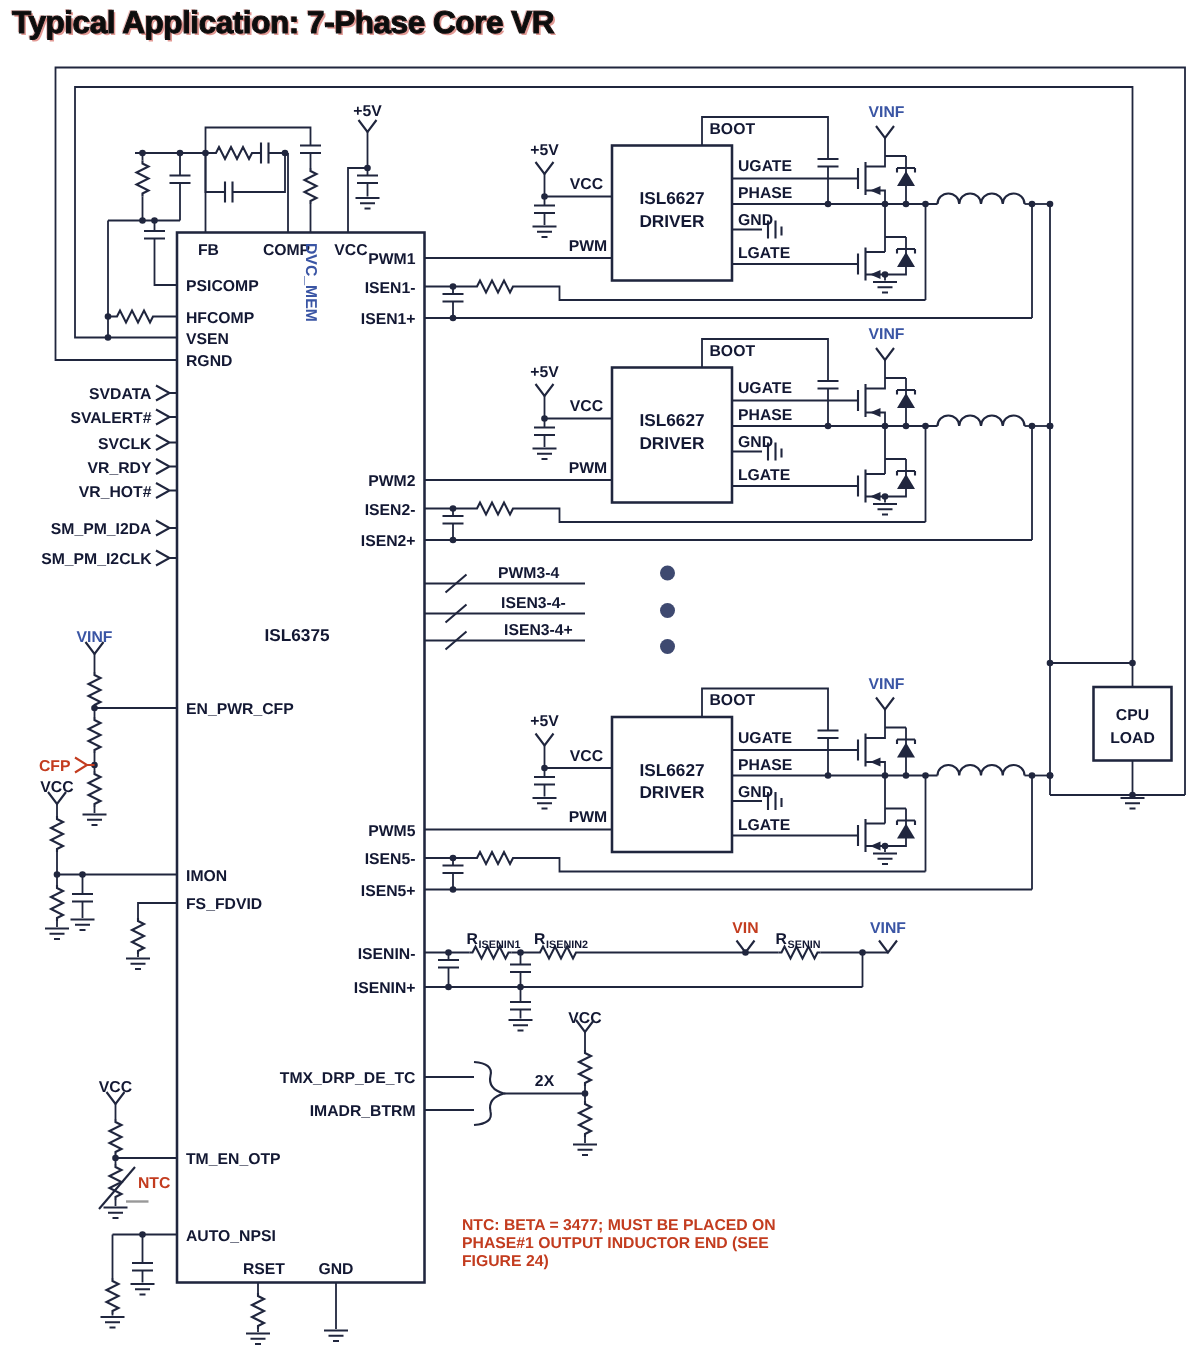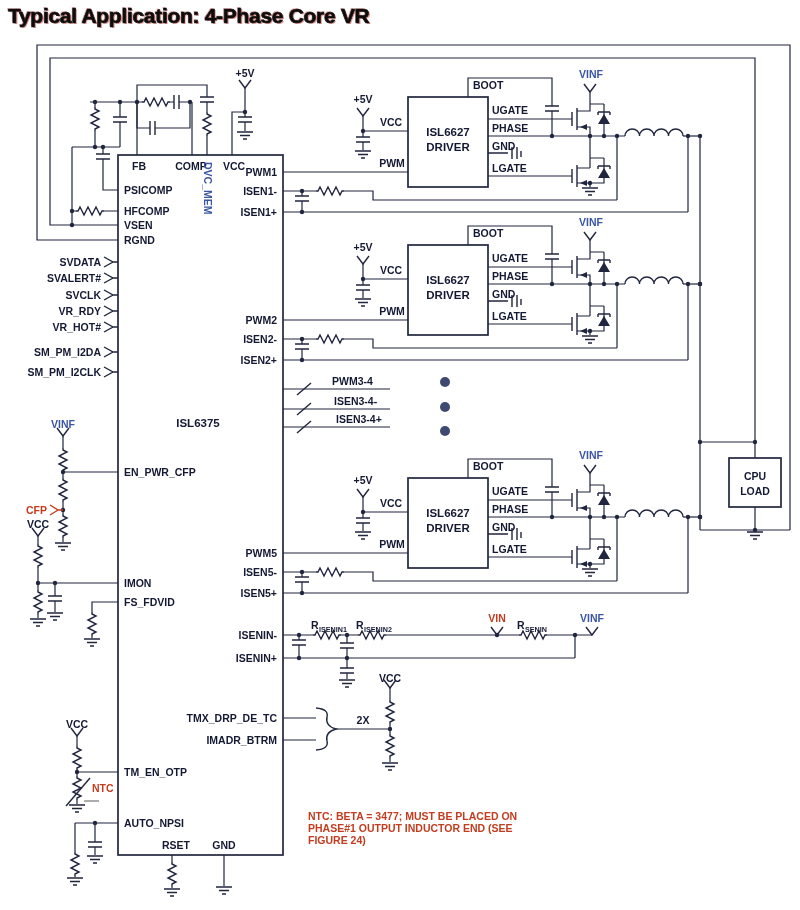--- a/index.html
+++ b/index.html
@@ -24,21 +24,21 @@
   .note{font-size:10.5px;fill:#c33c1f;}
   .blue{fill:#3a55a4;}
   .red{fill:#c33c1f;}
   .c{text-anchor:middle;}
   .e{text-anchor:end;}
 </style>
 </head>
 <body>
 
 <div id="stage">
-  <div id="title">Typical Application: 4-Phase Core VR</div>
+  <div id="title">Typical Application: 7-Phase Core VR</div>
 
   <svg width="800" height="910" viewBox="0 0 800 910">
     <defs>
       <path id="res-v" class="cmp" d="M0,0 V2 l4,2 -8,4 8,4 -8,4 8,4 -4,2 V24"></path>
       <path id="res-h" class="cmp" d="M0,0 H2 l2,-4 4,8 4,-8 4,8 4,-8 4,8 2,-4 H28"></path>
       <path id="cap-v" class="cmp" d="M-7,0 H7 M-7,5 H7"></path>
       <path id="cap-h" class="cmp" d="M0,-7 V7 M5,-7 V7"></path>
       <path id="gndsym" class="cmp" d="M-8,0 H8 M-5,3.5 H5 M-2,7 H2"></path>
       <path id="flag" class="cmp" d="M-6,-8 L0,0 L6,-8"></path>
 

